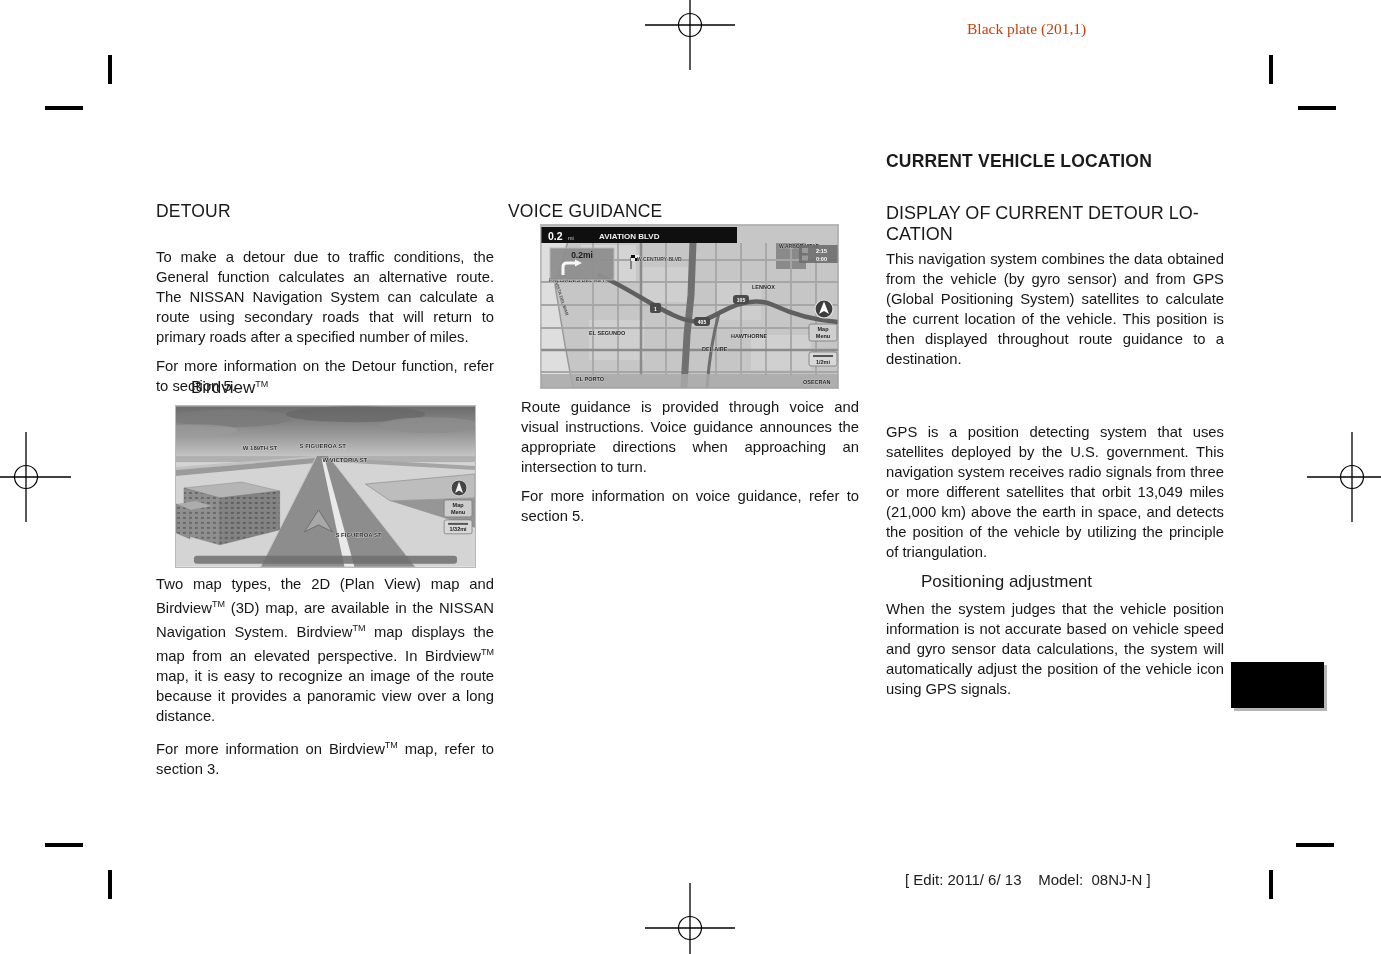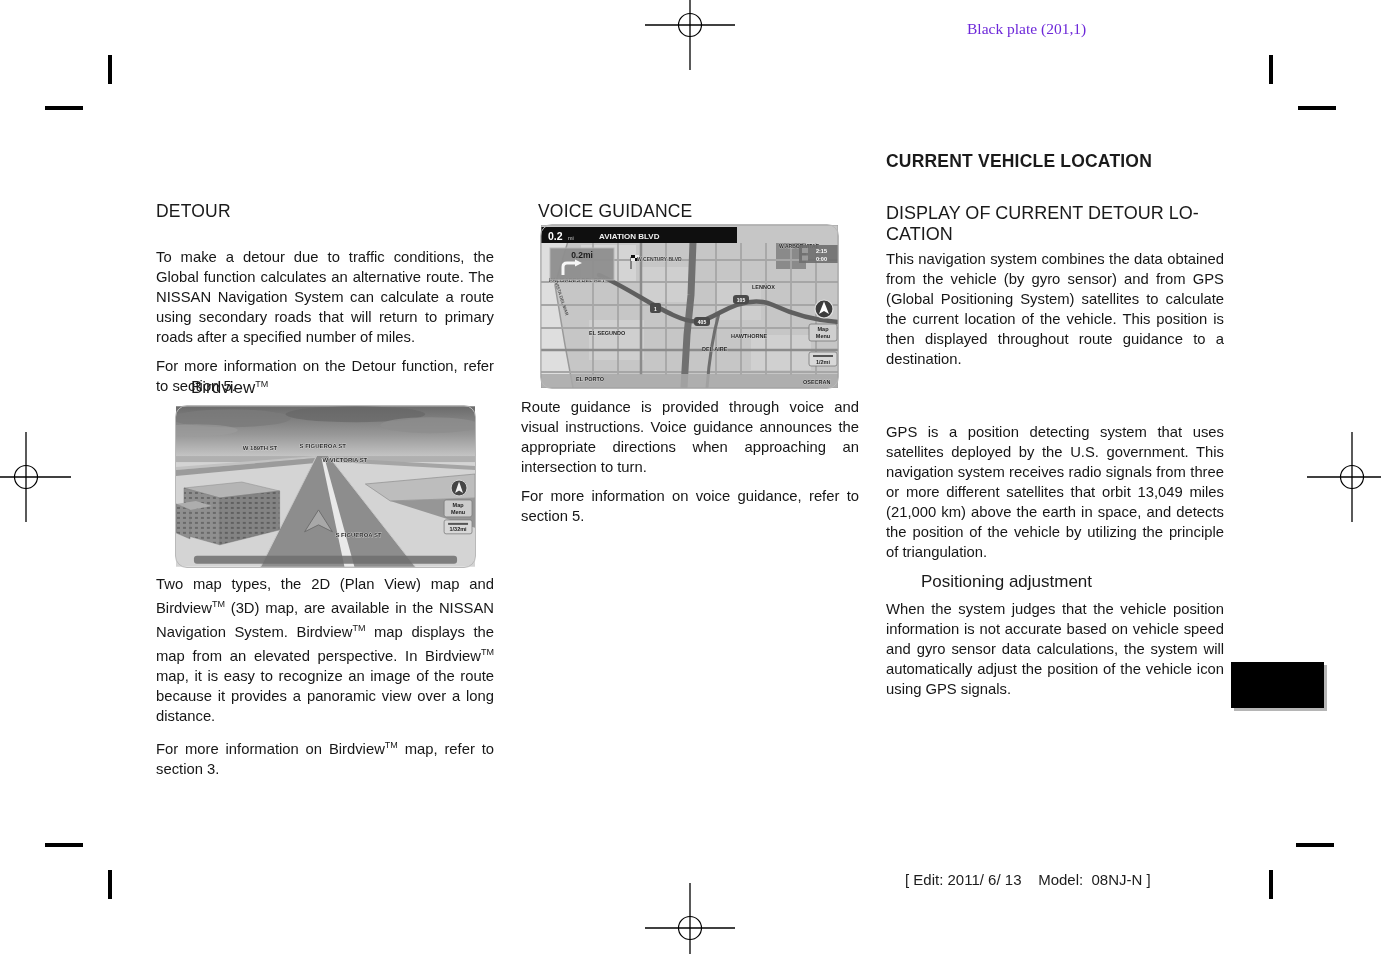--- a/index.html
+++ b/index.html
@@ -4,21 +4,21 @@
 <style>
   html,body { margin:0; padding:0; background:#ffffff; }
   .page {
     position:relative; width:1381px; height:954px; background:#ffffff;
     font-family:"Liberation Sans", sans-serif; color:#141414; overflow:hidden;
   }
   .abs { position:absolute; }
   .serif { font-family:"Liberation Serif", serif; }
 
   
-  .plate-note { font-size:15.5px; color:#6d28d9; }
+  .plate-note { font-size:15.5px; color:#c2410c; }
   h1,h2,h3 { margin:0; font-weight:400; color:#1a1a1a; }
   .main-heading { font-size:17.5px; font-weight:700; letter-spacing:.2px; }
   .section-heading { font-size:17.5px; letter-spacing:.2px; }
   .sub-heading { font-size:18px; line-height:21px; }
   .minor-heading { font-size:17px;margin-left:35px; }
   p.body { margin:0 0 9px 0; font-size:14.8px; line-height:20px; text-align:justify; color:#161616; }
   p.body:last-child { margin-bottom:0; }
   sup.tm { font-size:9px; vertical-align:6px; letter-spacing:0; }
 
   .col { width:338px; }
@@ -32,21 +32,21 @@
   .thumb-tab { position:absolute; left:1231px; top:662px; width:93px; height:46px; background:#000;
                box-shadow:3px 3px 0 #b5b5b5; }
 
   .footer-line { display:flex; justify-content:flex-end; align-items:baseline; gap:18px;
                  font-size:15.2px; }
   .footer-line .sec { font-weight:700; }
   .edit-note { font-size:15px; white-space:pre; color:#1c1c1c; }
 
   figure { margin:0; }
   svg { display:block; font-family:"Liberation Sans", sans-serif; }
-  .map-outline { outline:1px solid #b9b9b9;border-radius:11px; }
+  .map-outline { outline:1px solid #b9b9b9; }
 </style>
 </head>
 <body>
 
 <div class="page">
 
   <svg class="reg" style="left:644px; top:-21px;" viewBox="0 0 92 92">
     <line x1="1" y1="46" x2="91" y2="46" stroke="#000" stroke-width="1.3"></line>
     <line x1="46" y1="1" x2="46" y2="91" stroke="#000" stroke-width="1.3"></line>
     <circle cx="46" cy="46" r="11.5" fill="none" stroke="#000" stroke-width="1.2"></circle>
@@ -73,21 +73,21 @@
   <div class="mark" style="left:1298px;top:106px; width:38px; height:4px;"></div>
   <div class="mark" style="left:45px;  top:843px; width:38px; height:4px;"></div>
   <div class="mark" style="left:108px; top:870px; width:4px;  height:29px;"></div>
   <div class="mark" style="left:1296px;top:843px; width:38px; height:4px;"></div>
   <div class="mark" style="left:1269px;top:870px; width:4px;  height:29px;"></div>
 
   <div class="abs serif plate-note" style="left:967px; top:20px;">Black plate (201,1)</div>
 
   <div class="abs col" style="left:156px; top:201px;">
     <h2 class="section-heading" style="margin-bottom:25px;">DETOUR</h2>
-    <p class="body">To make a detour due to traffic conditions, the Global function calculates an alternative route. The NISSAN Navigation System can calculate a route using secondary roads that will return to primary roads after a specified number of miles.</p>
+    <p class="body">To make a detour due to traffic conditions, the General function calculates an alternative route. The NISSAN Navigation System can calculate a route using secondary roads that will return to primary roads after a specified number of miles.</p>
     <p class="body">For more information on the Detour function, refer to section 5.</p>
   </div>
 
   <h3 class="abs minor-heading" style="left:156px; top:378px;"><span>Birdview</span><sup class="tm">TM</sup></h3>
 
   <figure class="abs map-outline" style="left:176px; top:406px; width:299px; height:161px;">
     <svg width="299" height="161" viewBox="0 0 300 161">
       <defs>
         <linearGradient id="bvSky" x1="0" y1="0" x2="0" y2="1">
           <stop offset="0" stop-color="#6b6b6b"></stop>
@@ -146,21 +146,21 @@
       </g>
       <rect x="18" y="150" width="264" height="8" rx="3" fill="#6f6f6f" opacity=".85"></rect>
     </svg>
   </figure>
 
   <div class="abs col" style="left:156px; top:574px;">
     <p class="body"><span>Two map types, the 2D (Plan View) map and Birdview</span><sup class="tm">TM</sup><span> (3D) map, are available in the NISSAN Navigation System. Birdview</span><sup class="tm">TM</sup><span> map displays the map from an elevated perspective. In Birdview</span><sup class="tm">TM</sup><span> map, it is easy to recognize an image of the route because it provides a panoramic view over a long distance.</span></p>
     <p class="body"><span>For more information on Birdview</span><sup class="tm">TM</sup><span> map, refer to section 3.</span></p>
   </div>
 
-  <h2 class="abs section-heading" style="left:538px; top:201px;">VOICE GUIDANCE</h2>
+  <h2 class="abs section-heading" style="left:508px; top:201px;">VOICE GUIDANCE</h2>
 
   <figure class="abs map-outline" style="left:541px; top:225px; width:297px; height:163px;">
     <svg width="297" height="163" viewBox="0 0 297 163">
       <rect x="0" y="0" width="297" height="163" fill="#c6c6c6"></rect>
       <rect x="40" y="20" width="55" height="38" fill="#d4d4d4"></rect>
       <rect x="100" y="42" width="48" height="35" fill="#cfcfcf"></rect>
       <rect x="175" y="55" width="45" height="40" fill="#cdcdcd"></rect>
       <rect x="48" y="95" width="55" height="40" fill="#cfcfcf"></rect>
       <rect x="210" y="110" width="60" height="35" fill="#d0d0d0"></rect>
       <polygon points="0,6 30,6 14,60 24,120 32,163 0,163" fill="#dedede"></polygon>

